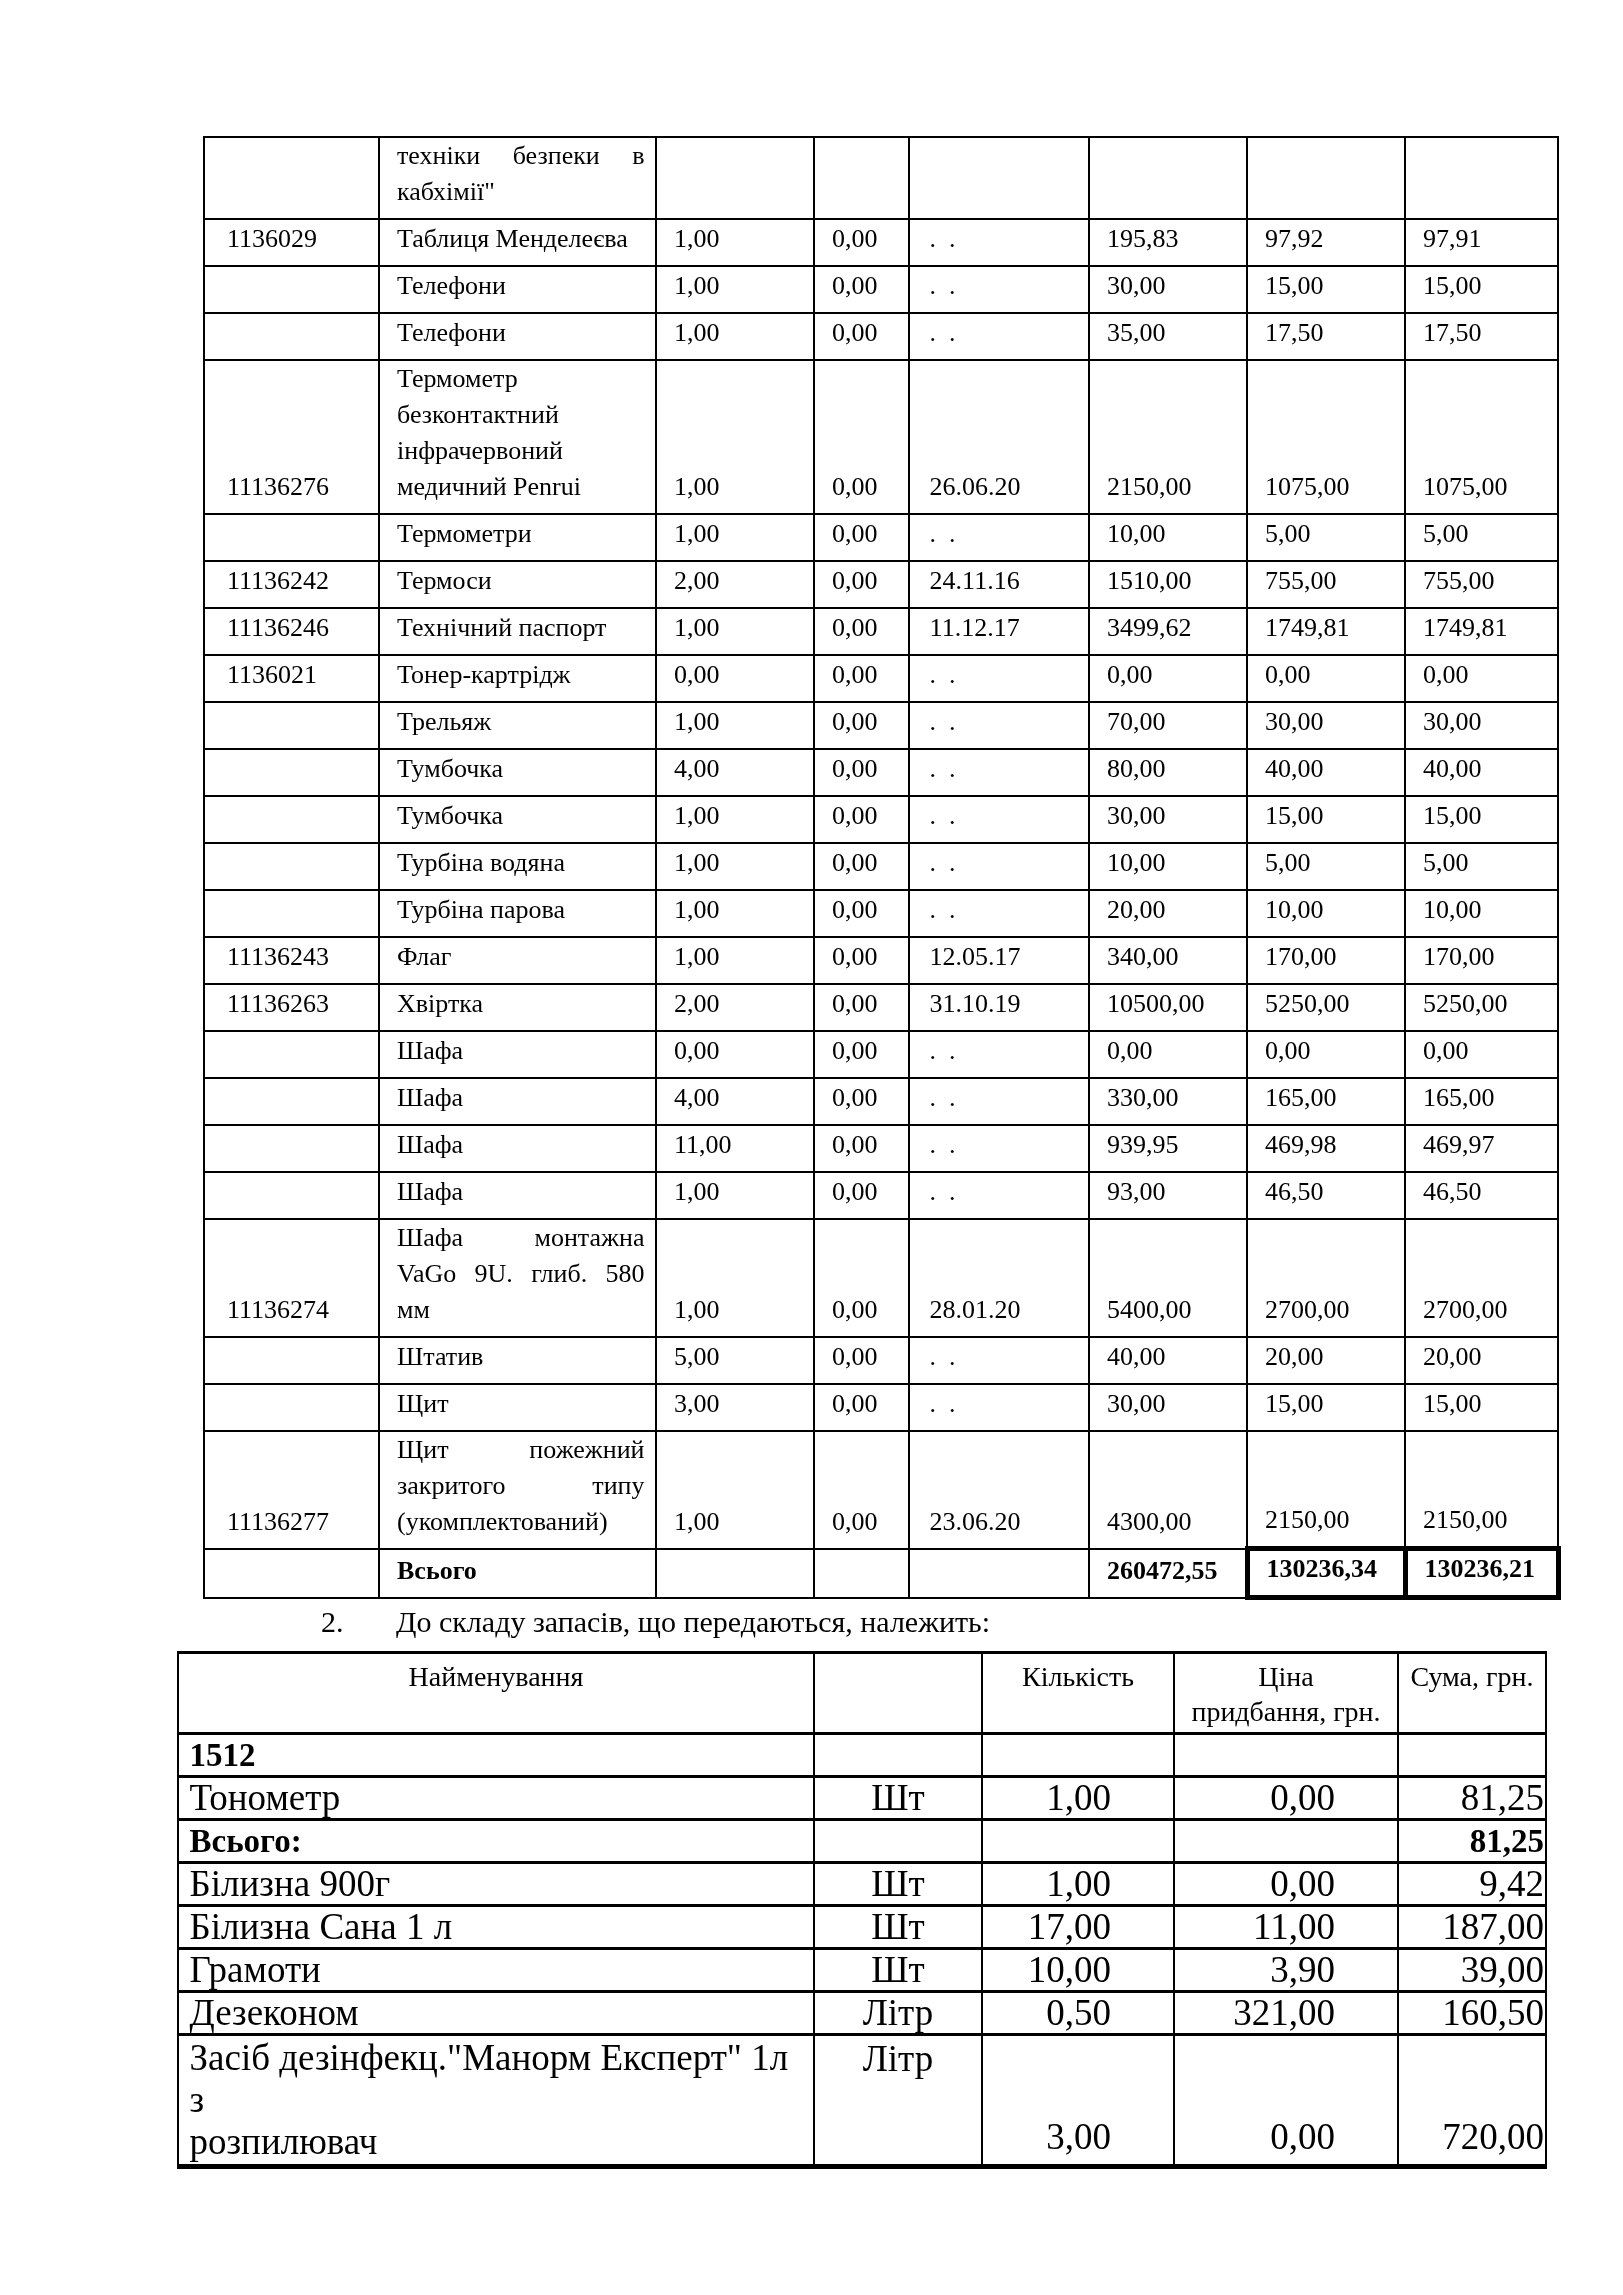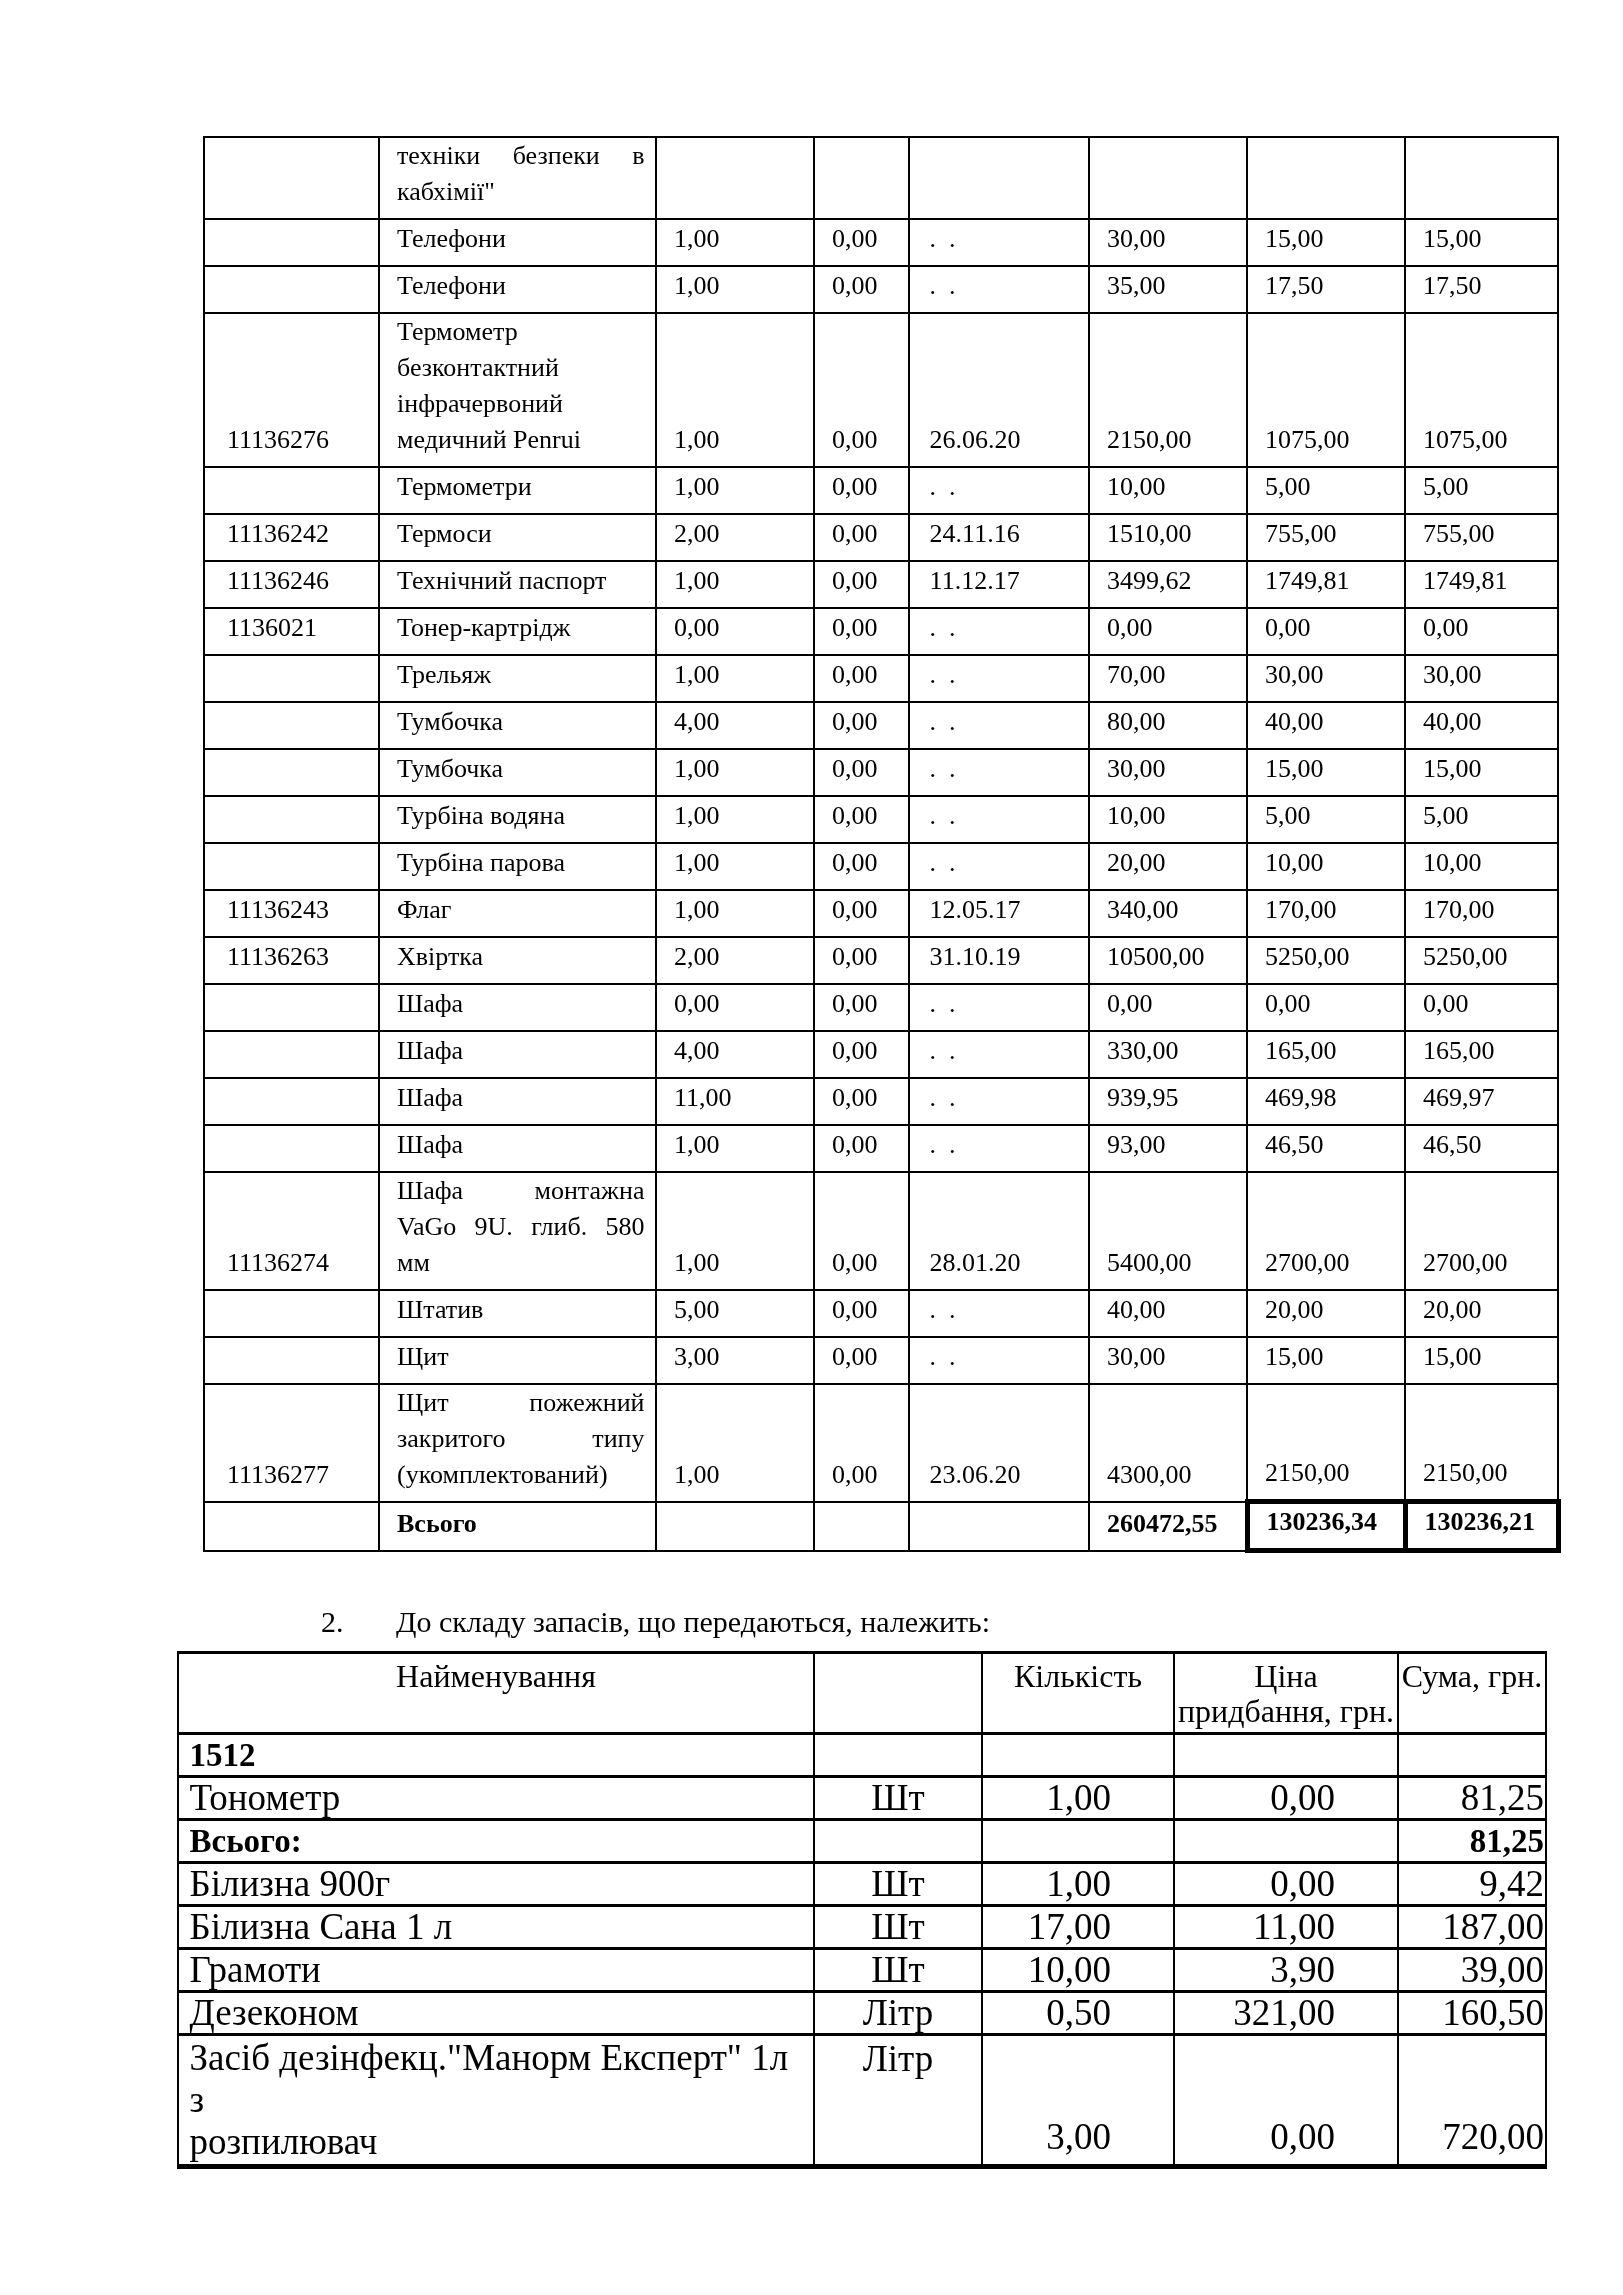--- a/index.html
+++ b/index.html
@@ -48,21 +48,21 @@
   #t2{
     position:absolute;left:177px;top:1651px;width:1367px;
     border-collapse:collapse;table-layout:fixed;
   }
   #t2 th,#t2 td{
     border:2px solid #000;
     border-top-width:3.3px;border-bottom-width:3.3px;
     overflow:hidden;
   }
   #t2 thead th{
-    font-weight:normal;font-size:32px;line-height:35px;
+    font-weight:normal;font-size:28px;line-height:35px;
     vertical-align:top;text-align:center;
     padding-top:5.2px;white-space:pre-line;
     border-top-width:3.9px;height:72px;
   }
   #t2 td{font-size:37px;line-height:38px;vertical-align:middle;}
   #t2 td.c2-name{text-align:left;padding-left:10.5px;}
   #t2 td.c2-name.ml{white-space:pre-line;line-height:42px;}
   #t2 td.c2-unit{text-align:center;}
   #t2 td.c2-qty,#t2 td.c2-price{text-align:right;padding-right:62px;}
   #t2 td.c2-sum{text-align:right;padding-right:1px;}
@@ -96,20 +96,30 @@
         <tr class="r-2">
           <td class="c-id"></td>
           <td class="c-name ml jst">техніки безпеки в
 кабхімії"</td>
           <td class="c-qty"></td>
           <td class="c-zero"></td>
           <td class="c-date"></td>
           <td class="c-price"></td>
           <td class="c-half"></td>
           <td class="c-res"></td>
+        </tr>
+        <tr class="r-s">
+          <td class="c-id">1136029</td>
+          <td class="c-name">Таблиця Менделеєва</td>
+          <td class="c-qty">1,00</td>
+          <td class="c-zero">0,00</td>
+          <td class="c-date">.  .</td>
+          <td class="c-price">195,83</td>
+          <td class="c-half">97,92</td>
+          <td class="c-res">97,91</td>
         </tr>
         <tr class="r-s">
           <td class="c-id"></td>
           <td class="c-name">Телефони</td>
           <td class="c-qty">1,00</td>
           <td class="c-zero">0,00</td>
           <td class="c-date">.  .</td>
           <td class="c-price">30,00</td>
           <td class="c-half">15,00</td>
           <td class="c-res">15,00</td>

